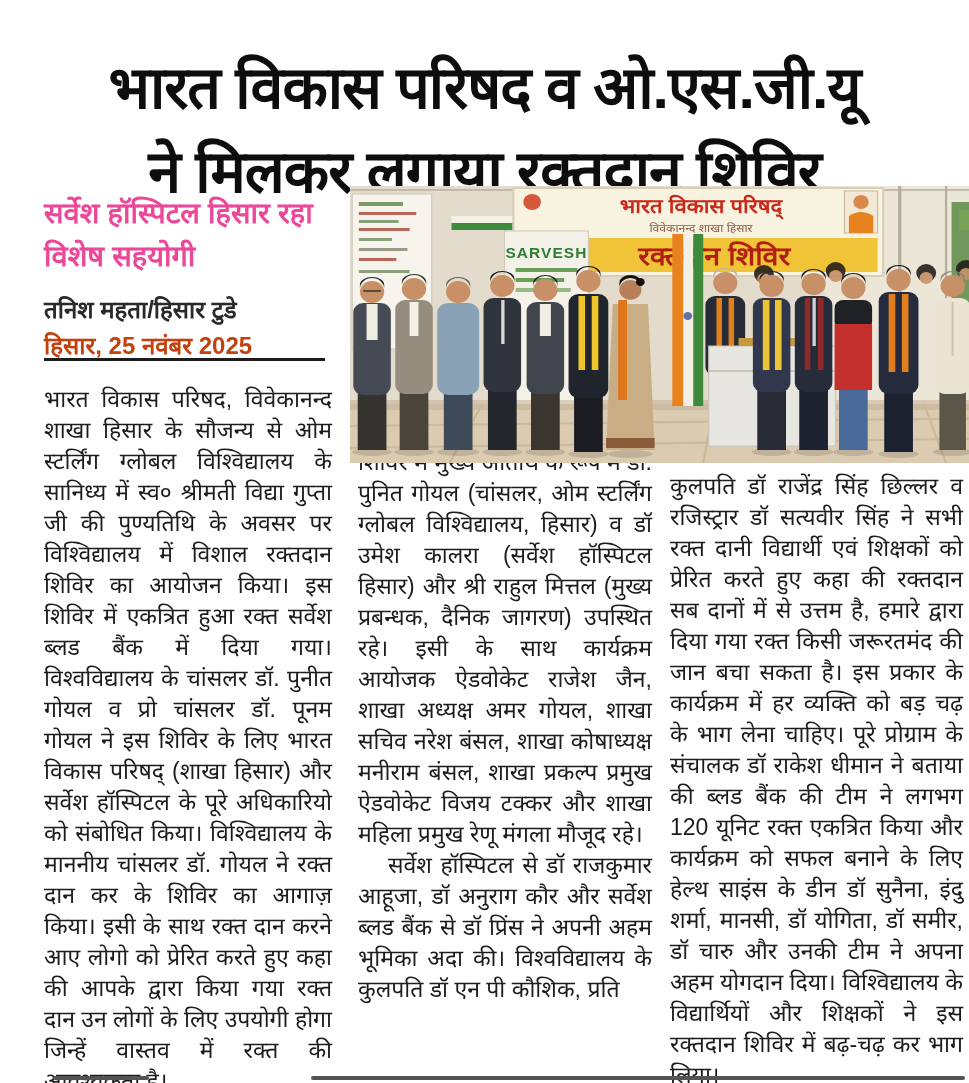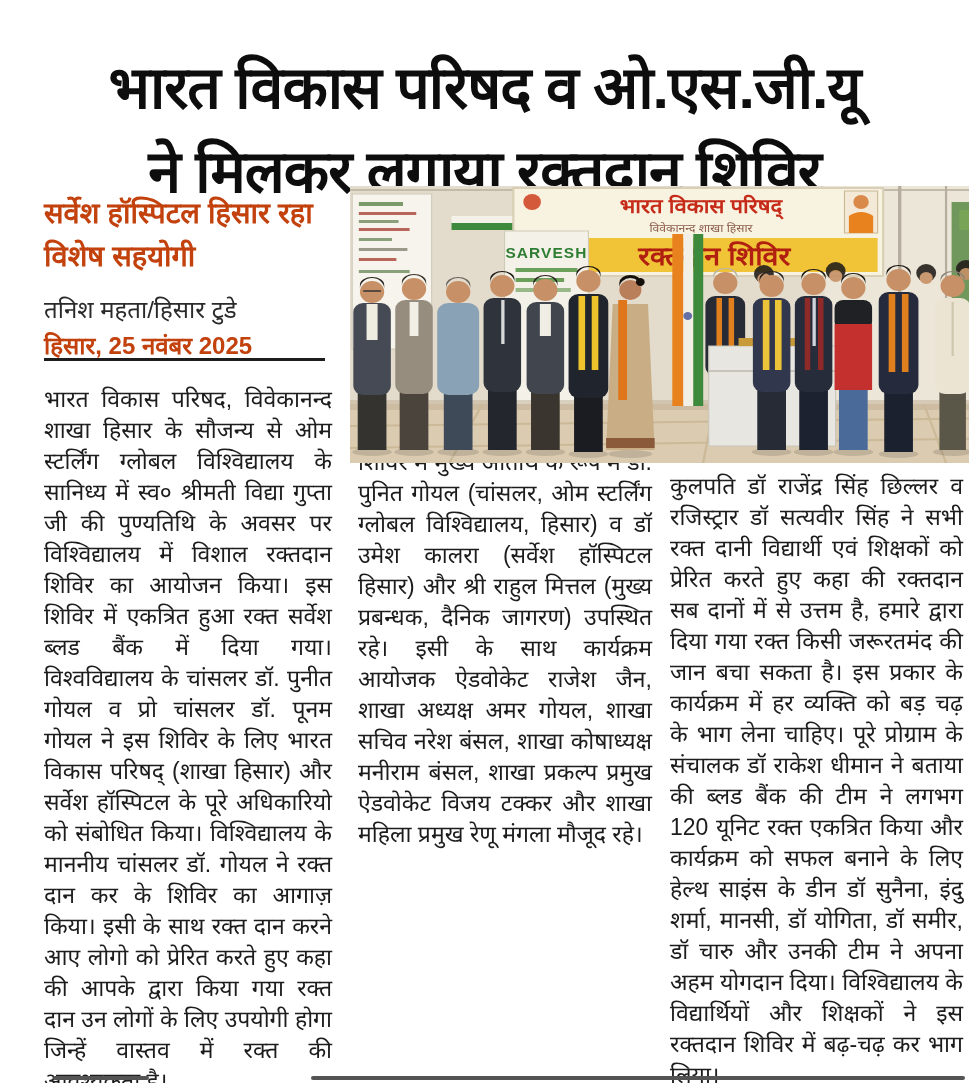--- a/index.html
+++ b/index.html
@@ -11,24 +11,24 @@
   }
   .headline{
     position:absolute;left:0;top:6px;width:969px;
     text-align:center;font-weight:700;
     font-size:59px;line-height:84px;letter-spacing:-1px;
     color:var(--headline,#0d0d0d);
     white-space:pre-line;
   }
   .subhead{
     position:absolute;left:44px;top:192px;width:305px;
-    font-size:29px;line-height:43px;font-weight:700;color:#c2410c;
+    font-size:29px;line-height:43px;font-weight:700;color:#ec4899;
     white-space:pre-line;
   }
-  .byline{position:absolute;left:44px;top:292px;font-size:24px;font-weight:400;color:#2a2a2a}
+  .byline{position:absolute;left:44px;top:292px;font-size:24px;font-weight:700;color:#2a2a2a}
   .dateline{position:absolute;left:44px;top:328px;font-size:24px;font-weight:600;color:#c2410c}
   .rule{position:absolute;left:44px;top:358px;width:281px;height:3px;background:var(--rule,#1c1c1c)}
   .col{position:absolute;font-size:23px;line-height:31px;text-align:justify;color:var(--body_text,#1c1c1c)}
   .col p{margin:0;padding:0}
   .col1{left:44px;top:384px;width:288px}
   .col2{left:358px;top:447px;width:294px}
   .col3{left:670px;top:471px;width:293px}
   .indent{text-indent:30px}
   .photo{position:absolute;left:350px;top:186px;width:670px;height:277px;background:#737373}
   .photo svg{display:block;width:100%;height:100%}
@@ -47,20 +47,21 @@
 <div class="byline">तनिश महता/हिसार टुडे</div>
 <div class="dateline">हिसार, 25 नवंबर 2025</div>
 <div class="rule"></div>
 
 <div class="col col1">
   <p>भारत विकास परिषद, विवेकानन्द शाखा हिसार के सौजन्य से ओम स्टर्लिंग ग्लोबल विश्विद्यालय के सानिध्य में स्व० श्रीमती विद्या गुप्ता जी की पुण्यतिथि के अवसर पर विश्विद्यालय में विशाल रक्तदान शिविर का आयोजन किया। इस शिविर में एकत्रित हुआ रक्त सर्वेश ब्लड बैंक में दिया गया। विश्वविद्यालय के चांसलर डॉ. पुनीत गोयल व प्रो चांसलर डॉ. पूनम गोयल ने इस शिविर के लिए भारत विकास परिषद् (शाखा हिसार) और सर्वेश हॉस्पिटल के पूरे अधिकारियो को संबोधित किया। विश्विद्यालय के माननीय चांसलर डॉ. गोयल ने रक्त दान कर के शिविर का आगाज़ किया। इसी के साथ रक्त दान करने आए लोगो को प्रेरित करते हुए कहा की आपके द्वारा किया गया रक्त दान उन लोगों के लिए उपयोगी होगा जिन्हें वास्तव में रक्त की आवश्यकता है।</p>
 </div>
 
 <div class="col col2">
   <p>शिविर में मुख्य अतिथि के रूप में डॉ. पुनित गोयल (चांसलर, ओम स्टर्लिंग ग्लोबल विश्विद्यालय, हिसार) व डॉ उमेश कालरा (सर्वेश हॉस्पिटल हिसार) और श्री राहुल मित्तल (मुख्य प्रबन्धक, दैनिक जागरण) उपस्थित रहे। इसी के साथ कार्यक्रम आयोजक ऐडवोकेट राजेश जैन, शाखा अध्यक्ष अमर गोयल, शाखा सचिव नरेश बंसल, शाखा कोषाध्यक्ष मनीराम बंसल, शाखा प्रकल्प प्रमुख ऐडवोकेट विजय टक्कर और शाखा महिला प्रमुख रेणू मंगला मौजूद रहे।</p>
+  <p class="indent">सर्वेश हॉस्पिटल से डॉ राजकुमार आहूजा, डॉ अनुराग कौर और सर्वेश ब्लड बैंक से डॉ प्रिंस ने अपनी अहम भूमिका अदा की। विश्वविद्यालय के कुलपति डॉ एन पी कौशिक, प्रति</p>
 </div>
 
 <div class="col col3">
   <p>कुलपति डॉ राजेंद्र सिंह छिल्लर व रजिस्ट्रार डॉ सत्यवीर सिंह ने सभी रक्त दानी विद्यार्थी एवं शिक्षकों को प्रेरित करते हुए कहा की रक्तदान सब दानों में से उत्तम है, हमारे द्वारा दिया गया रक्त किसी जरूरतमंद की जान बचा सकता है। इस प्रकार के कार्यक्रम में हर व्यक्ति को बड़ चढ़ के भाग लेना चाहिए। पूरे प्रोग्राम के संचालक डॉ राकेश धीमान ने बताया की ब्लड बैंक की टीम ने लगभग 120 यूनिट रक्त एकत्रित किया और कार्यक्रम को सफल बनाने के लिए हेल्थ साइंस के डीन डॉ सुनैना, इंदु शर्मा, मानसी, डॉ योगिता, डॉ समीर, डॉ चारु और उनकी टीम ने अपना अहम योगदान दिया। विश्विद्यालय के विद्यार्थियों और शिक्षकों ने इस रक्तदान शिविर में बढ़-चढ़ कर भाग लिया।</p>
 </div>
 
 <div class="photo">
 <svg viewBox="0 0 607 277" preserveAspectRatio="none">
 
   <g>

